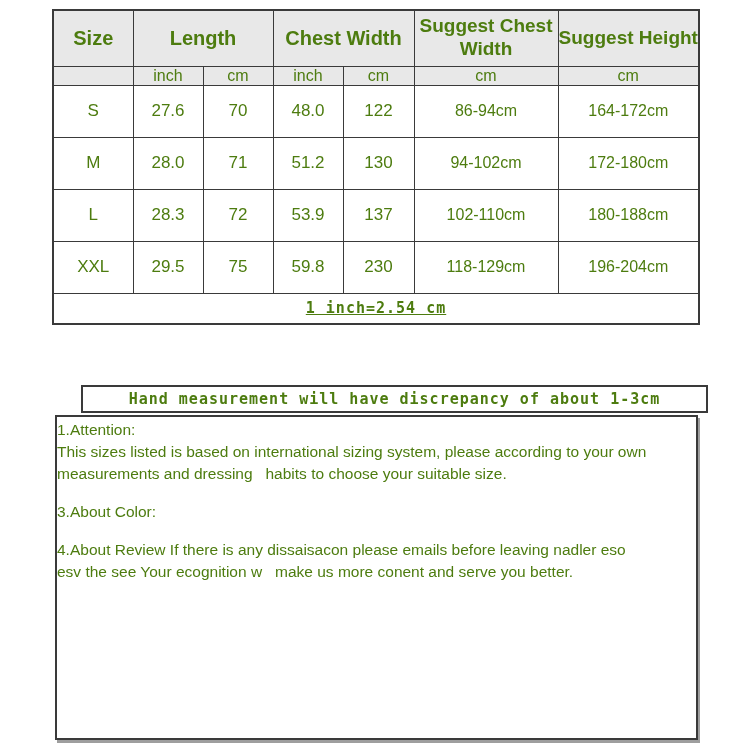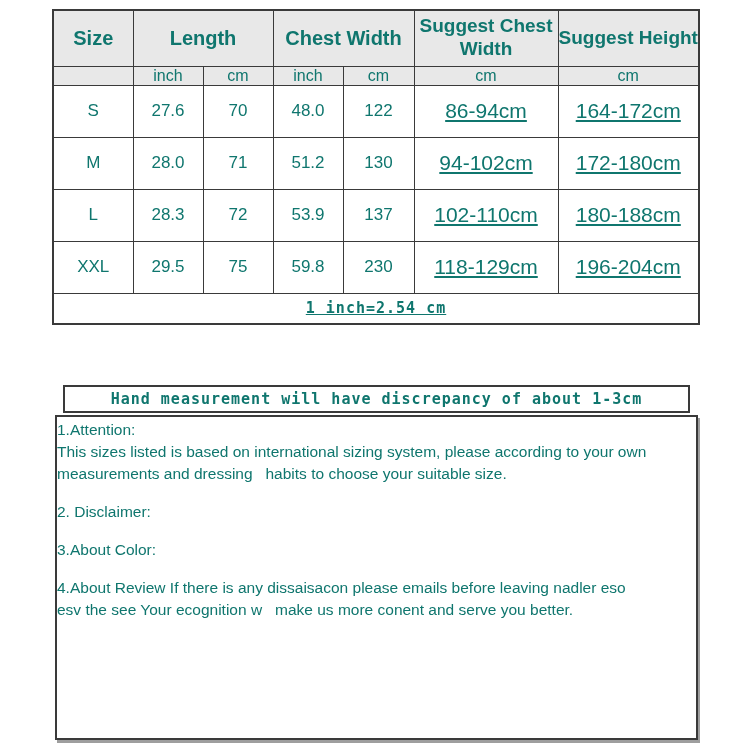--- a/index.html
+++ b/index.html
@@ -1,21 +1,21 @@
 <!DOCTYPE html>
 <html><head>
 <meta charset="utf-8">
 <style>
   * { margin: 0; padding: 0; box-sizing: border-box; }
   html, body { background: #ffffff; }
   body { width: 750px; height: 750px; }
   .page {
     position: relative; width: 750px; height: 750px;
     background: #ffffff; overflow: hidden;
-    font-family: "Liberation Sans", sans-serif; color: #0f766e;
+    font-family: "Liberation Sans", sans-serif; color: #4d7c0f;
   }
 
   
   table.size-table {
     position: absolute; left: 52px; top: 9px; width: 646px;
     border-collapse: collapse; table-layout: fixed;
     border: 2px solid #3a3a3a;
   }
   .size-table th, .size-table td {
     border: 1px solid #3a3a3a;
@@ -25,32 +25,32 @@
   tr.head-row th {
     height: 56px; background: #e8e8e8;
     font-size: 20px; font-weight: bold; line-height: 1.2;
   }
   tr.head-row th.two-line { font-size: 19px; }
   tr.units-row td {
     height: 16px; background: #e8e8e8;
     font-size: 16px; font-weight: normal;
   }
   tr.data-row td { height: 52px; font-size: 17px; background: #ffffff; }
-  tr.data-row td.range { font-size: 21px; text-decoration: underline; }
+  tr.data-row td.range { font-size: 16px; }
   tr.conv-row td {
     height: 31px;
     font-family: "DejaVu Sans Mono", monospace;
     font-weight: bold; font-size: 15px; letter-spacing: 1px;
     background: #ffffff;
     text-decoration: underline;
   }
 
   
   .hand-note {
-    position: absolute; left: 63px; top: 385px; width: 627px; height: 28px;
+    position: absolute; left: 81px; top: 385px; width: 627px; height: 28px;
     border: 2px solid #3a3a3a; background: #ffffff;
     display: flex; align-items: center; justify-content: center;
     font-family: "DejaVu Sans Mono", monospace;
     font-weight: bold; font-size: 15px; letter-spacing: 1px;
   }
 
   
   .notes-box {
     position: absolute; left: 55px; top: 415px; width: 643px; height: 325px;
     border: 2px solid #3a3a3a; background: #ffffff;
@@ -139,21 +139,20 @@
 
   <div class="hand-note">Hand measurement will have discrepancy of about 1-3cm</div>
 
   <div class="notes-box">
     <div class="note">
       <div class="title">1.Attention:</div>
       <div class="body">This sizes listed is based on international sizing system, please according to your own
 measurements and dressing   habits to choose your suitable size.</div>
     </div>
     <div class="note">
-      <div class="title">2. Disclaimer:</div>
     </div>
     <div class="note">
       <div class="title">3.About Color:</div>
     </div>
     <div class="note">
       <div class="body">4.About Review If there is any dissaisacon please emails before leaving nadler eso
 esv the see Your ecognition w   make us more conent and serve you better.</div>
     </div>
   </div>
 

